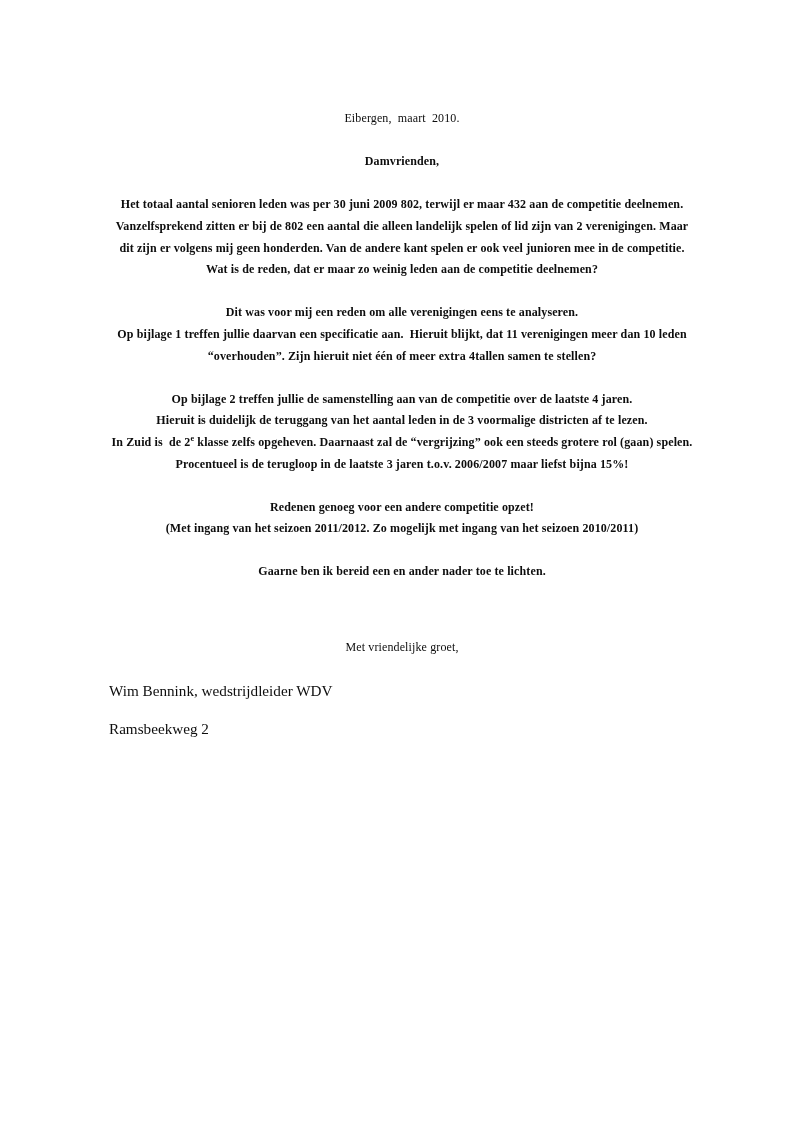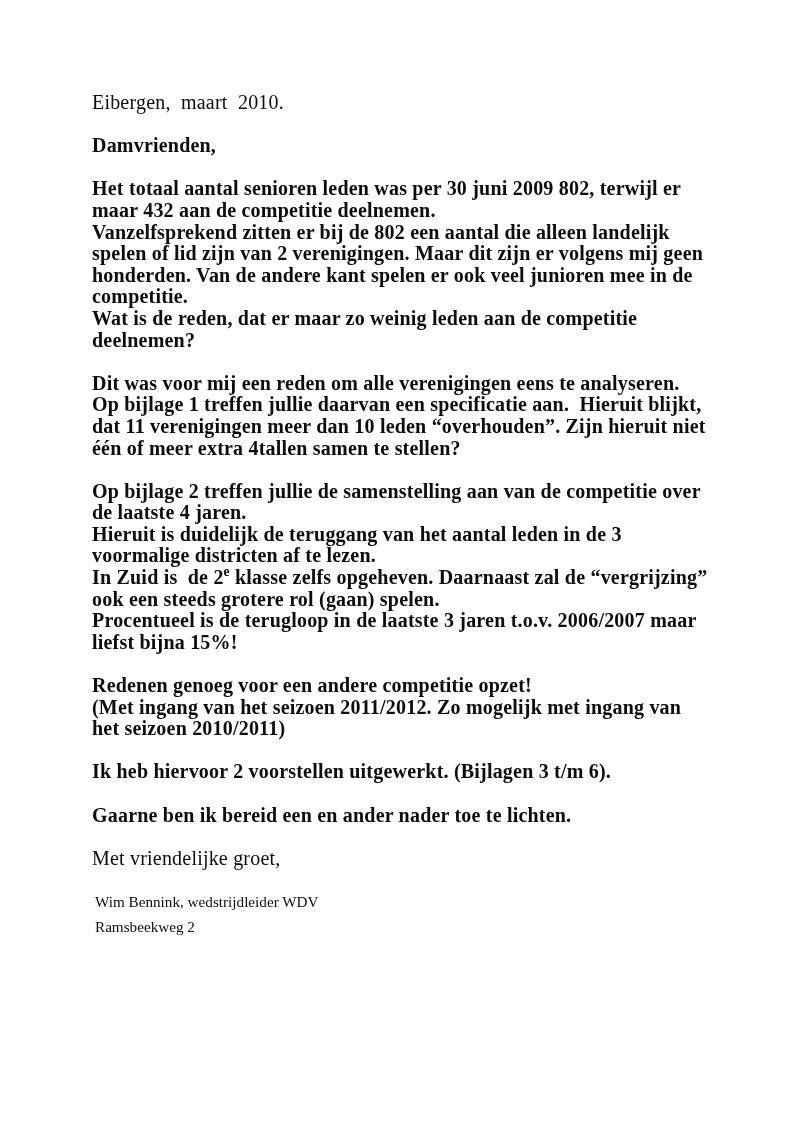--- a/index.html
+++ b/index.html
@@ -24,38 +24,38 @@
     background: #ffffff;
     overflow: hidden;
   }
   .letter-body {
     position: absolute;
     left: 92px;
     top: 92px;
     width: 620px;
   }
   .block {
-    font-size: 20px;
+    font-size: 12px;
     line-height: 21.6px;
-    margin: 0;
+    margin: 16px;
     white-space: pre-wrap;
-    text-align: left;
+    text-align: center;
     letter-spacing: 0.01em;
   }
   .block + .block {
     margin-top: 21.6px;
     font-weight: bold;
   }
   .bold-block {
     font-weight: bold;
   }
   .sig-line {
     font-size: 15.2px;
     line-height: 21.6px;
-    margin: 3px;
+    margin: 17px;
     white-space: pre-wrap;
   }
   .sig-group {
     margin-top: 21.6px;
   }
   sup {
     font-size: 0.68em;
     vertical-align: super;
     line-height: 0;
   }
@@ -84,21 +84,20 @@
 Op bijlage 1 treffen jullie daarvan een specificatie aan.  Hieruit blijkt, dat 11 verenigingen meer dan 10 leden “overhouden”. Zijn hieruit niet één of meer extra 4tallen samen te stellen?</p>
 
     <p class="block">Op bijlage 2 treffen jullie de samenstelling aan van de competitie over de laatste 4 jaren.
 Hieruit is duidelijk de teruggang van het aantal leden in de 3 voormalige districten af te lezen.
 In Zuid is  de 2<sup>e</sup> klasse zelfs opgeheven. Daarnaast zal de “vergrijzing” ook een steeds grotere rol (gaan) spelen.
 Procentueel is de terugloop in de laatste 3 jaren t.o.v. 2006/2007 maar liefst bijna 15%!</p>
 
     <p class="block bold-block">Redenen genoeg voor een andere competitie opzet!
 (Met ingang van het seizoen 2011/2012. Zo mogelijk met ingang van het seizoen 2010/2011)</p>
 
-    <p class="block">Ik heb hiervoor 2 voorstellen uitgewerkt. (Bijlagen 3 t/m 6).</p>
 
     <p class="block">Gaarne ben ik bereid een en ander nader toe te lichten.</p>
 
     <div class="gap-large"></div>
 
     <p class="block">Met vriendelijke groet,</p>
 
     <div class="sig-group">
       <p class="sig-line">Wim Bennink, wedstrijdleider WDV</p>
       <p class="sig-line">Ramsbeekweg 2</p>

